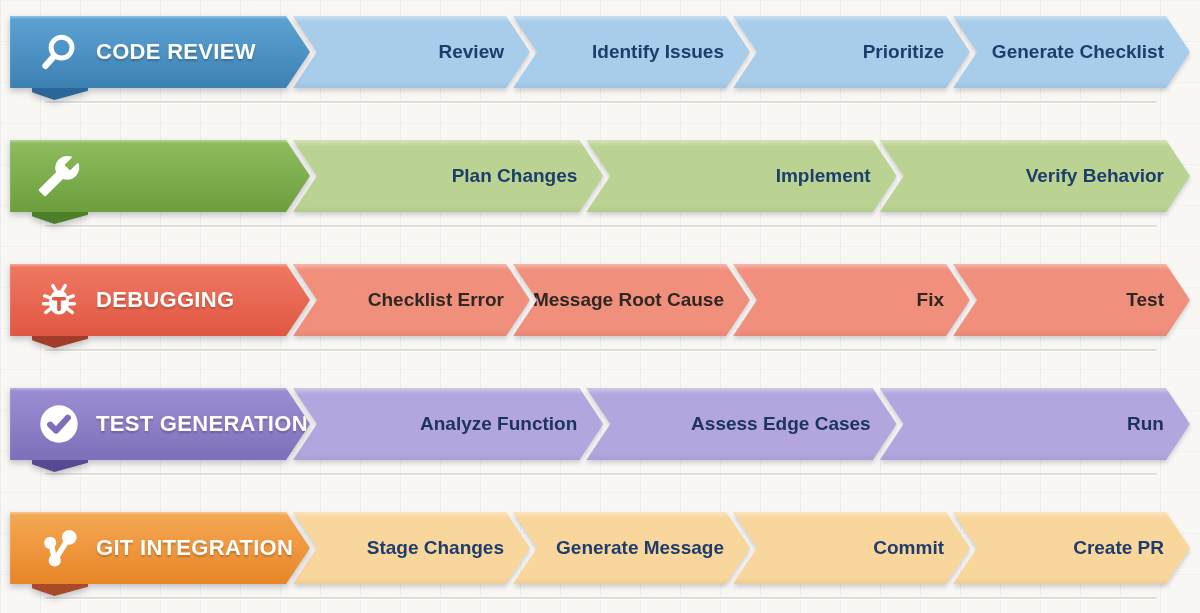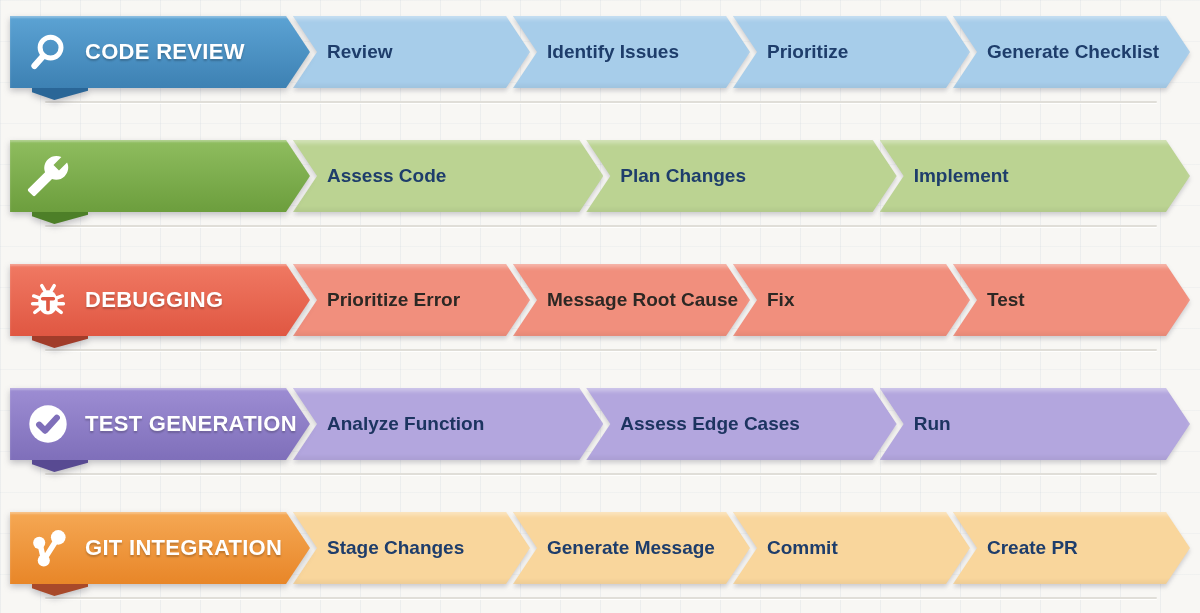--- a/index.html
+++ b/index.html
@@ -29,21 +29,21 @@
   
   .header-wrap{
     position:relative;flex:0 0 300px;z-index:3;
     filter:drop-shadow(0 3px 3px rgba(50,50,70,0.28));
   }
   .header{
     position:absolute;inset:0;
     clip-path:polygon(0 0, calc(100% - 24px) 0, 100% 50%, calc(100% - 24px) 100%, 0 100%);
     background:linear-gradient(180deg,var(--h-top),var(--h-bottom));
     box-shadow:inset 0 2px 2px rgba(255,255,255,0.30);
-    display:flex;align-items:center;gap:15px;padding-left:16px;box-sizing:border-box;
+    display:flex;align-items:center;gap:15px;padding-left:27px;box-sizing:border-box;
   }
   .fold{
     position:absolute;left:22px;bottom:-12px;width:56px;height:13px;
     background:var(--fold);
     clip-path:polygon(0 0,100% 0,100% 28%,40% 100%,0 40%);
   }
   .header-title{
     color:#fff;font-size:22px;font-weight:bold;letter-spacing:0.3px;
     white-space:nowrap;text-shadow:0 2px 2px rgba(0,0,0,0.22);
   }
@@ -52,21 +52,21 @@
   
   .seg-wrap{
     position:relative;flex:1;margin-left:-17px;
     filter:drop-shadow(0 3px 2px rgba(60,60,80,0.22));
   }
   .seg{
     position:absolute;inset:0;
     clip-path:polygon(0 0, calc(100% - 24px) 0, 100% 50%, calc(100% - 24px) 100%, 0 100%, 24px 50%);
     background:var(--seg);
     box-shadow:inset 0 3px 4px rgba(255,255,255,0.38), inset 0 -3px 4px rgba(0,0,0,0.05);
-    display:flex;align-items:center;justify-content:flex-start;
+    display:flex;align-items:center;justify-content:flex-end;
   }
   .seg-label{
     font-size:19px;font-weight:bold;color:var(--seg-text);
     white-space:nowrap;padding:0 26px 0 34px;
   }
 </style>
 </head>
 <body>
 
 <div class="bg-grid"></div>
@@ -113,31 +113,31 @@
   <div class="header-wrap">
     <div class="fold"></div>
     <div class="header">
       <svg class="hicon" viewBox="0 0 24 24">
         <path transform="translate(24,0) scale(-1,1)" fill="#fff" d="M22.7 19l-9.1-9.1c.9-2.3.4-5-1.5-6.9-2-2-5-2.4-7.4-1.3L9 6 6 9 1.6 4.7C.4 7.1.9 10.1 2.9 12.1c1.9 1.9 4.6 2.4 6.9 1.5l9.1 9.1c.4.4 1 .4 1.4 0l2.3-2.3c.5-.4.5-1.1.1-1.4z"></path>
       </svg>
     </div>
   </div>
   <div class="seg-wrap">
       <div class="seg">
-        <span class="seg-label">Assess Code</span>
-      </div>
-    </div>
-  <div class="seg-wrap">
-      <div class="seg">
         <span class="seg-label">Plan Changes</span>
       </div>
     </div>
   <div class="seg-wrap">
       <div class="seg">
         <span class="seg-label">Implement</span>
+      </div>
+    </div>
+  <div class="seg-wrap">
+      <div class="seg">
+        <span class="seg-label">Verify Behavior</span>
       </div>
     </div>
 </div>
 
 <div class="row r2" style="--h-top: #f07963; --h-bottom: #e05742; --fold: #a13c2a; --seg: #f18f7d; --seg-text: #2d2824;">
   <div class="header-wrap">
     <div class="fold"></div>
     <div class="header">
       <svg class="hicon" viewBox="0 0 24 24">
         <g stroke="#fff" stroke-width="1.9" stroke-linecap="round" fill="none">
@@ -151,21 +151,21 @@
             <path d="M19.2 18.8 L16 16.3"></path>
         </g>
         <ellipse cx="12" cy="13.3" rx="5.4" ry="6.6" fill="#fff"></ellipse>
         <path d="M9.1 11.3 H14.9 M12 11.3 V17.2" fill="none" stroke="var(--h-bottom)" stroke-width="2" stroke-linecap="round"></path>
       </svg>
       <span class="header-title">DEBUGGING</span>
     </div>
   </div>
   <div class="seg-wrap">
       <div class="seg">
-        <span class="seg-label">Prioritize Error</span>
+        <span class="seg-label">Checklist Error</span>
       </div>
     </div>
   <div class="seg-wrap">
       <div class="seg">
         <span class="seg-label">Message Root Cause</span>
       </div>
     </div>
   <div class="seg-wrap">
       <div class="seg">
         <span class="seg-label">Fix</span>

